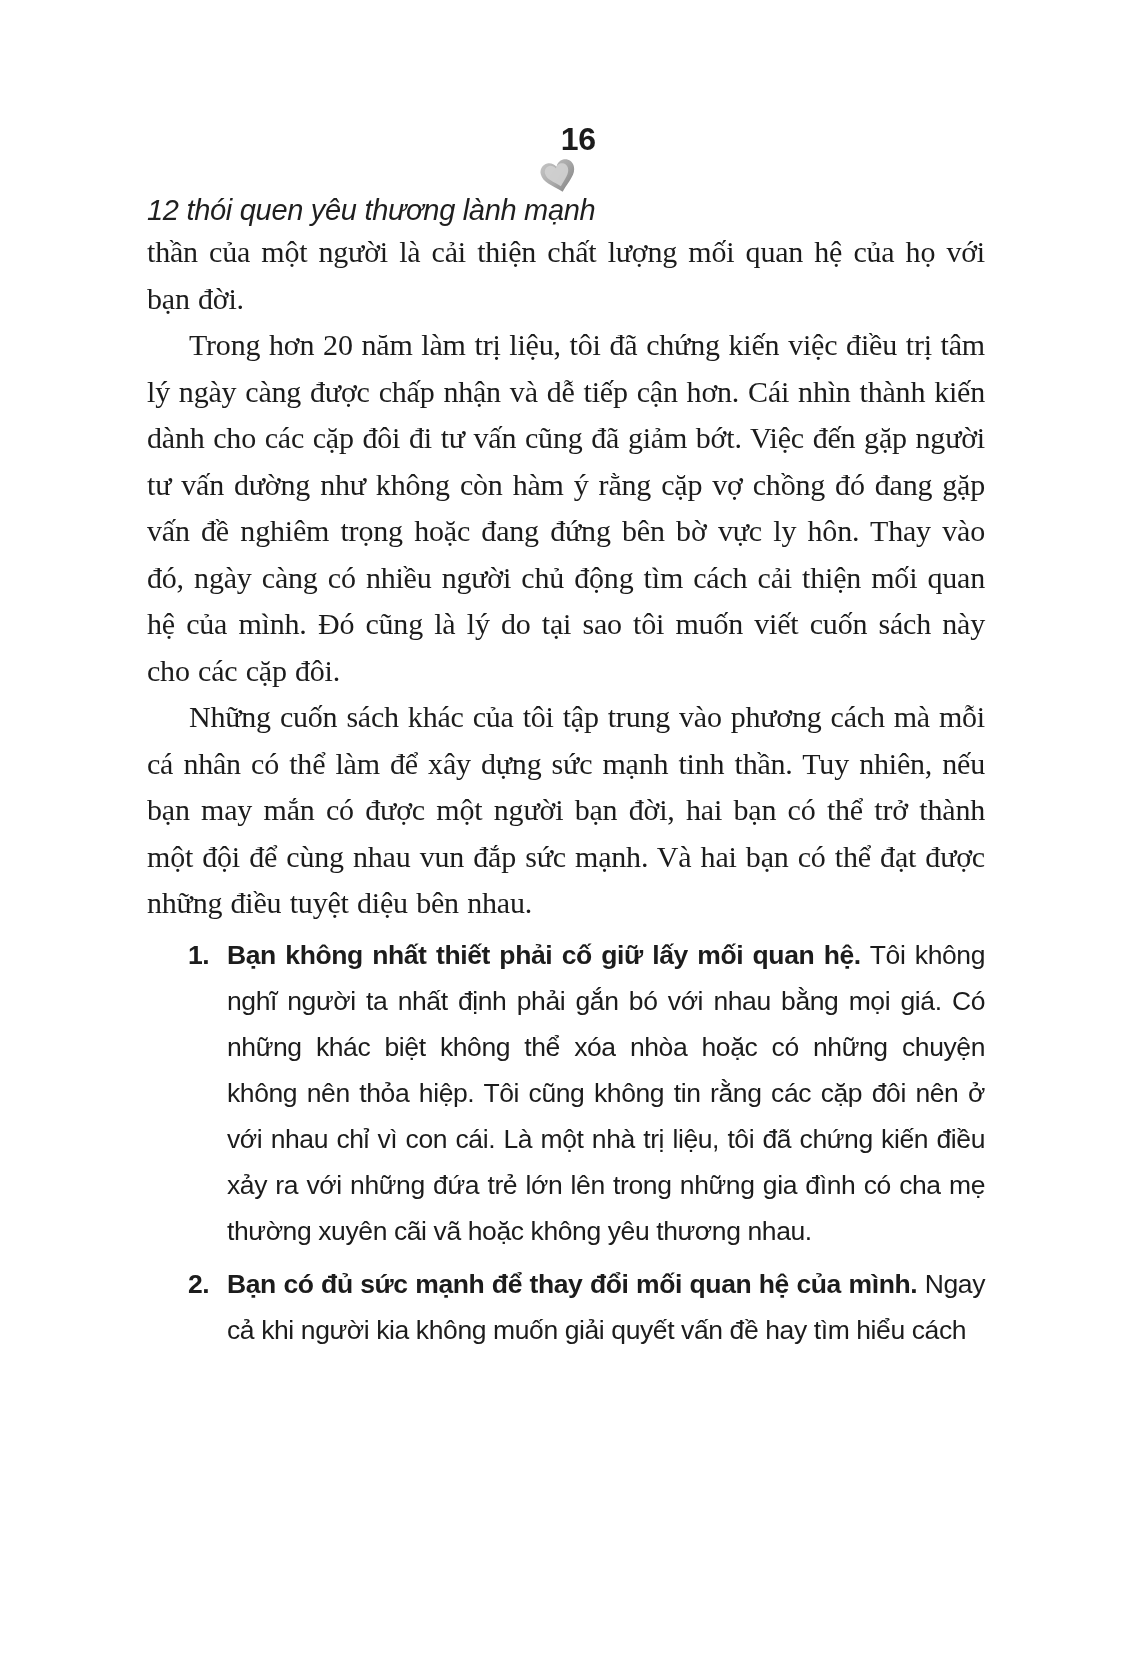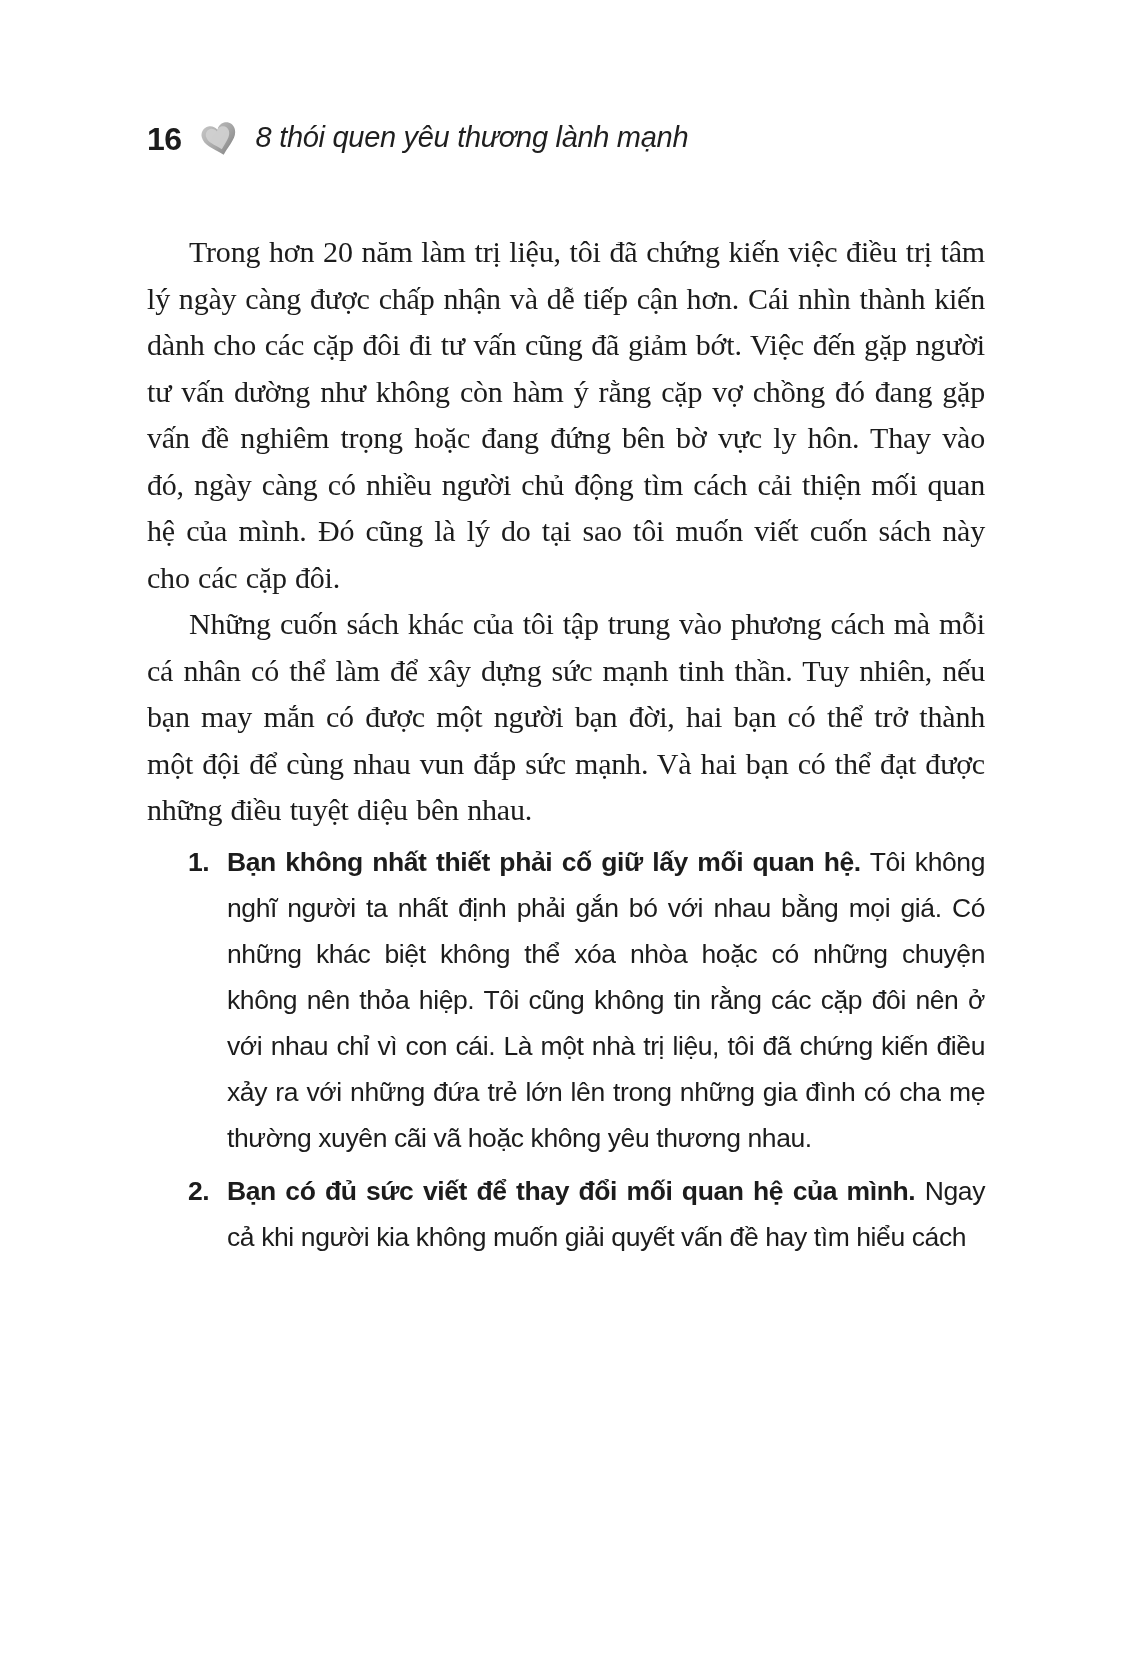--- a/index.html
+++ b/index.html
@@ -15,23 +15,24 @@
   .page {
     position: absolute;
     inset: 0;
   }
   
   .running-head {
     position: absolute;
     left: 147px;
     top: 121px;
     display: flex;
-    align-items: flex-start;
+    align-items: flex-end;
     height: 42px;
     white-space: nowrap;
+    flex-direction: column;
   }
   .pagenum {
     font-family: "Liberation Sans", sans-serif;
     font-weight: 700;
     font-size: 32px;
     letter-spacing: -0.5px;
   }
   .heart {
     display: inline-flex;
     margin: 2px 17px 0 19px;
@@ -100,38 +101,39 @@
           <linearGradient id="hg" x1="0%" y1="0%" x2="90%" y2="100%">
             <stop offset="0%" stop-color="#c6c6c6"></stop>
             <stop offset="55%" stop-color="#a6a6a6"></stop>
             <stop offset="100%" stop-color="#7f7f7f"></stop>
           </linearGradient>
         </defs>
         <path d="M20 34 C10 24 2 19.5 2 10.5 C2 5 6.3 1 11.4 1 C15.2 1 18.4 3.4 20 6.8 C21.6 3.4 24.8 1 28.6 1 C33.7 1 38 5 38 10.5 C38 19.5 30 24 20 34 Z" fill="url(#hg)"></path>
         <path d="M19.5 28 C13 21 6.5 17.5 6.5 10.8 C6.5 7 9.5 4.2 12.6 4.2 C15.3 4.2 17.7 6 19 8.5 C20.3 6 22.5 4.4 25.2 4.4 C28.8 4.4 31.5 7.2 31.5 10.8 C31.5 17.5 26 21 19.5 28 Z" fill="#d2d2d2" opacity="0.9"></path>
       </svg>
     </span>
-    <span class="running-title">8 thói quen yêu thương lành mạnh</span>
+    <span class="running-title">12 thói quen yêu thương lành mạnh</span>
   </header>
 
   <main class="text-block">
+    <p class="body-par no-indent">thần của một người là cải thiện chất lượng mối quan hệ của họ với bạn đời.</p>
     <p class="body-par">Trong hơn 20 năm làm trị liệu, tôi đã chứng kiến việc điều trị tâm lý ngày càng được chấp nhận và dễ tiếp cận hơn. Cái nhìn thành kiến dành cho các cặp đôi đi tư vấn cũng đã giảm bớt. Việc đến gặp người tư vấn dường như không còn hàm ý rằng cặp vợ chồng đó đang gặp vấn đề nghiêm trọng hoặc đang đứng bên bờ vực ly hôn. Thay vào đó, ngày càng có nhiều người chủ động tìm cách cải thiện mối quan hệ của mình. Đó cũng là lý do tại sao tôi muốn viết cuốn sách này cho các cặp đôi.</p>
     <p class="body-par">Những cuốn sách khác của tôi tập trung vào phương cách mà mỗi cá nhân có thể làm để xây dựng sức mạnh tinh thần. Tuy nhiên, nếu bạn may mắn có được một người bạn đời, hai bạn có thể trở thành một đội để cùng nhau vun đắp sức mạnh. Và hai bạn có thể đạt được những điều tuyệt diệu bên nhau.</p>
 
     <ol class="beliefs">
       <li class="belief">
         <span class="num">1.</span>
         <div class="belief-text">
           <span class="lead">Bạn không nhất thiết phải cố giữ lấy mối quan hệ.</span>
           <span class="rest">Tôi không nghĩ người ta nhất định phải gắn bó với nhau bằng mọi giá. Có những khác biệt không thể xóa nhòa hoặc có những chuyện không nên thỏa hiệp. Tôi cũng không tin rằng các cặp đôi nên ở với nhau chỉ vì con cái. Là một nhà trị liệu, tôi đã chứng kiến điều xảy ra với những đứa trẻ lớn lên trong những gia đình có cha mẹ thường xuyên cãi vã hoặc không yêu thương nhau.</span>
         </div>
       </li>
       <li class="belief">
         <span class="num">2.</span>
         <div class="belief-text">
-          <span class="lead">Bạn có đủ sức viết để thay đổi mối quan hệ của mình.</span>
+          <span class="lead">Bạn có đủ sức mạnh để thay đổi mối quan hệ của mình.</span>
           <span class="rest">Ngay cả khi người kia không muốn giải quyết vấn đề hay tìm hiểu cách</span>
         </div>
       </li>
     </ol>
   </main>
 
 </div>
 
 </body></html>

